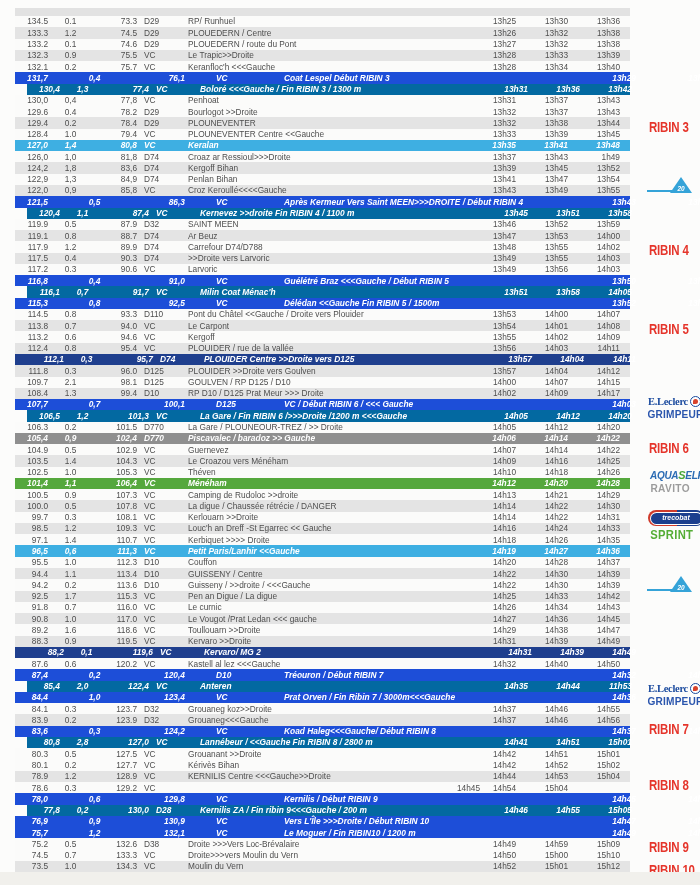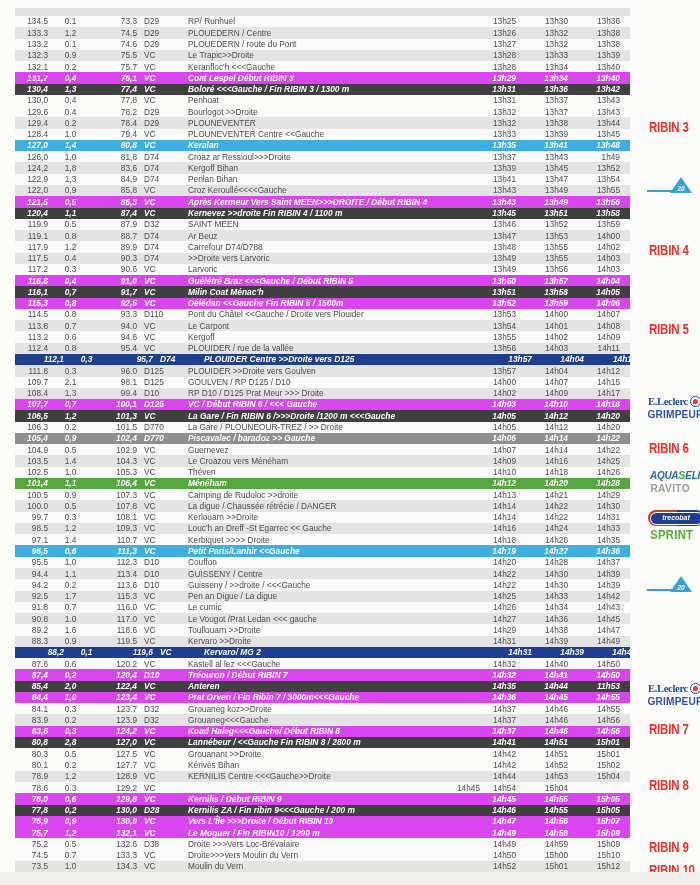--- a/index.html
+++ b/index.html
@@ -10,22 +10,22 @@
   .rows{flex:1;display:flex;flex-direction:column;}
   .row{flex:1;display:grid;grid-template-columns:33px 45px 44px 38px 305px 36px 52px 52px 10px;align-items:center;font-size:8.3px;color:#4e4e4e;line-height:1;}
   .c1{text-align:right;}
   .c2{text-align:center;}
   .c3{text-align:right;}
   .c4{padding-left:7px;}
   .c5{padding-left:13px;white-space:nowrap;overflow:visible;}
   .c6,.c7,.c8{text-align:right;}
   .bg-w{background:#fbfbfa;}
   .bg-g{background:#e4e4e4;}
-  .bg-R{background:#d946ef;}
-  .bg-D{background:#404040;}
+  .bg-R{background:#1d4ed8;gap:24px;}
+  .bg-D{background:#0369a1;margin-left:12px;}
   .bg-N{background:#1f3f8e;padding-left:16px;}
   .bg-LB{background:#3eafe2;}
   .bg-GN{background:#55a83d;}
   .bg-GY{background:#8f8f8f;}
   .row.colored{color:#fff;font-weight:bold;font-style:italic;font-size:8.4px;}
   .footer{position:absolute;left:0;top:872px;width:700px;height:13px;background:#f1f0ec;}
   .side{position:absolute;left:632px;top:0;width:68px;height:885px;}
   .side-block{position:absolute;left:12px;width:68px;transform:translateY(-50%);margin-top:43px;}
   .ribin-label{font-weight:bold;font-size:14px;color:#e5352b;white-space:nowrap;transform:scaleX(0.82);transform-origin:left center;letter-spacing:-0.2px;padding-left:6px;}
   .climb{height:18px;}

